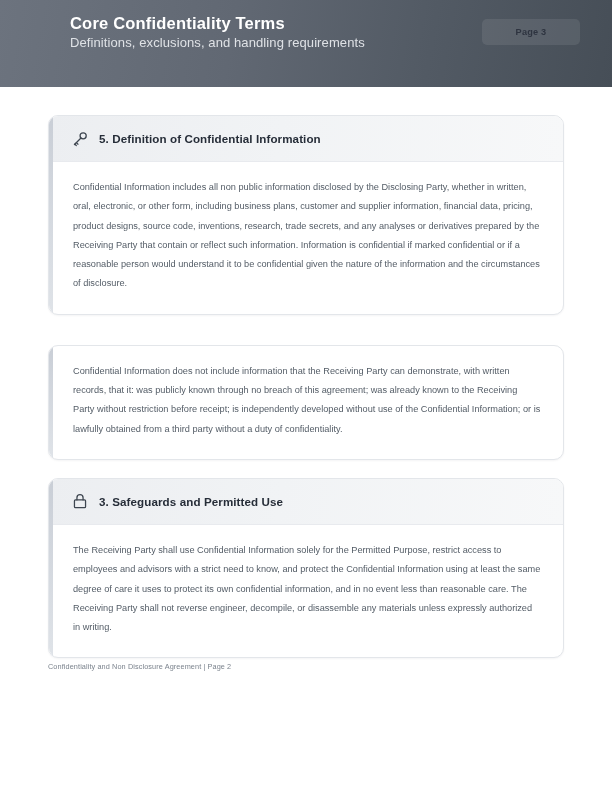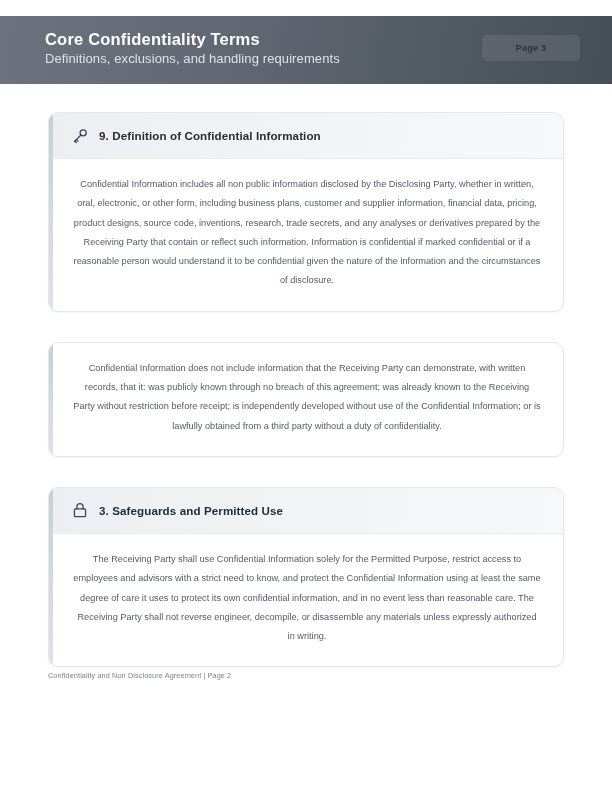--- a/index.html
+++ b/index.html
@@ -12,25 +12,24 @@
     background: #ffffff;
     font-family: "Liberation Sans", sans-serif;
     -webkit-font-smoothing: antialiased;
     overflow: hidden;
   }
 
   
   .banner {
     position: relative;
     width: 612px;
-    height: 68px;
+    height: 87px;
     background: linear-gradient(100deg, #6c737e 0%, #616873 38%, #525a64 70%, #464e57 100%);
     box-sizing: border-box;
-    padding: 13px 28px 0 45px;
-    margin-top: 16px;
+    padding: 13px 28px 0 70px;
   }
   .banner-title {
     font-size: 16.5px;
     font-weight: bold;
     color: #ffffff;
     letter-spacing: 0.2px;
     line-height: 20px;
     margin: 0;
   }
   .banner-sub {
@@ -67,21 +66,21 @@
   .card {
     position: relative;
     background: #ffffff;
     border: 1px solid #e3e6ea;
     border-radius: 10px;
     overflow: hidden;
     box-shadow: 0 1px 2px rgba(30,40,55,0.05);
   }
   .card.c1 { margin-top: 28px; }
   .card.c2 { margin-top: 30px; }
-  .card.c3 { margin-top: 30px; }
+  .card.c3 { margin-top: 18px; }
 
   .card::before {
     content: "";
     position: absolute;
     left: 0; top: 0; bottom: 0;
     width: 4px;
     background: linear-gradient(180deg, #c9ced6 0%, #dfe3e8 100%);
   }
 
   .card-head {
@@ -108,21 +107,21 @@
     font-size: 11.6px;
     font-weight: bold;
     color: #262d38;
     letter-spacing: 0.1px;
   }
   .card-body {
     padding: 16px 22px 20px 24px;
     font-size: 9.2px;
     line-height: 19.3px;
     color: #535c66;
-    text-align: center;
+    text-align: left;
   }
 
   
   .footer {
     padding: 4px 48px 0 48px;
     font-size: 7.3px;
     color: #7b838d;
     letter-spacing: 0.1px;
   }
 </style>
@@ -140,21 +139,21 @@
   <div class="card c1">
     <div class="card-head">
       <span class="card-icon">
         <svg width="18" height="18" viewBox="0 0 24 24" fill="none" stroke="currentColor" stroke-width="1.7" stroke-linecap="round" stroke-linejoin="round">
           <circle cx="16.2" cy="7.8" r="4.1"></circle>
           <path d="M13.3 10.7 L4.6 19.4"></path>
           <path d="M7.2 16.8 L9.3 18.9"></path>
           <path d="M5.2 18.8 L7.0 20.6"></path>
         </svg>
       </span>
-      <span class="card-title">9. Definition of Confidential Information</span>
+      <span class="card-title">5. Definition of Confidential Information</span>
     </div>
     <div class="card-body">Confidential Information includes all non public information disclosed by the Disclosing Party, whether in written, oral, electronic, or other form, including business plans, customer and supplier information, financial data, pricing, product designs, source code, inventions, research, trade secrets, and any analyses or derivatives prepared by the Receiving Party that contain or reflect such information. Information is confidential if marked confidential or if a reasonable person would understand it to be confidential given the nature of the information and the circumstances of disclosure.</div>
   </div>
 
   <div class="card c2">
     <div class="card-body">Confidential Information does not include information that the Receiving Party can demonstrate, with written records, that it: was publicly known through no breach of this agreement; was already known to the Receiving Party without restriction before receipt; is independently developed without use of the Confidential Information; or is lawfully obtained from a third party without a duty of confidentiality.</div>
   </div>
 
   <div class="card c3">
     <div class="card-head">

